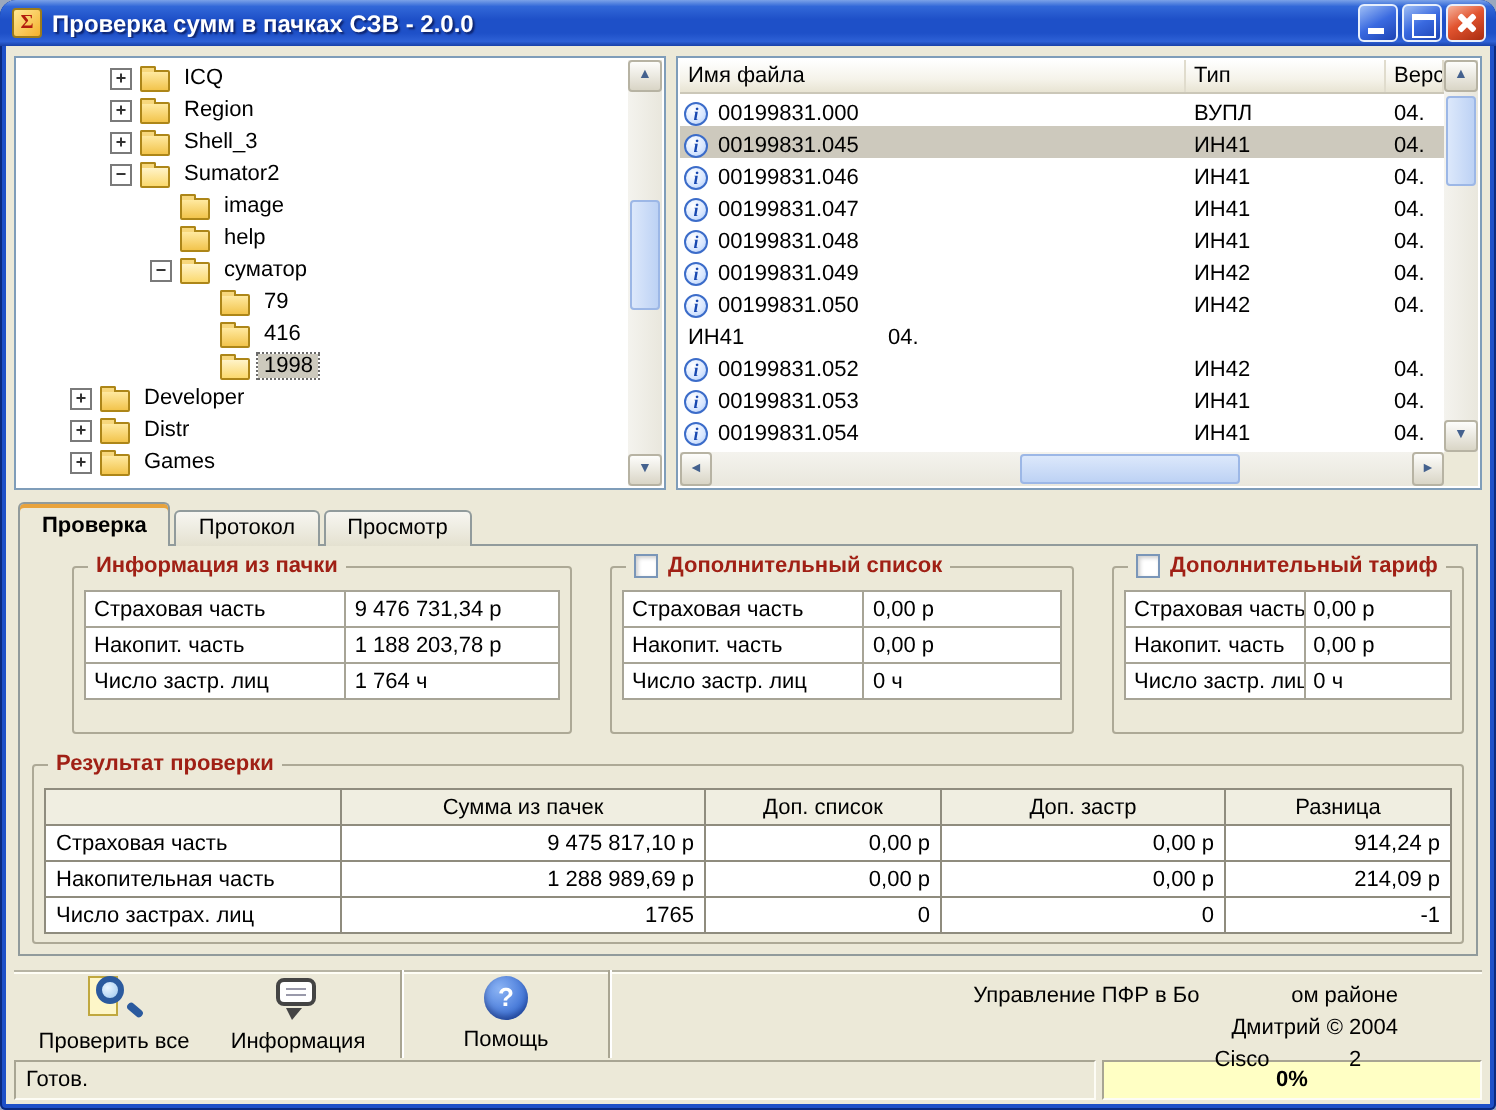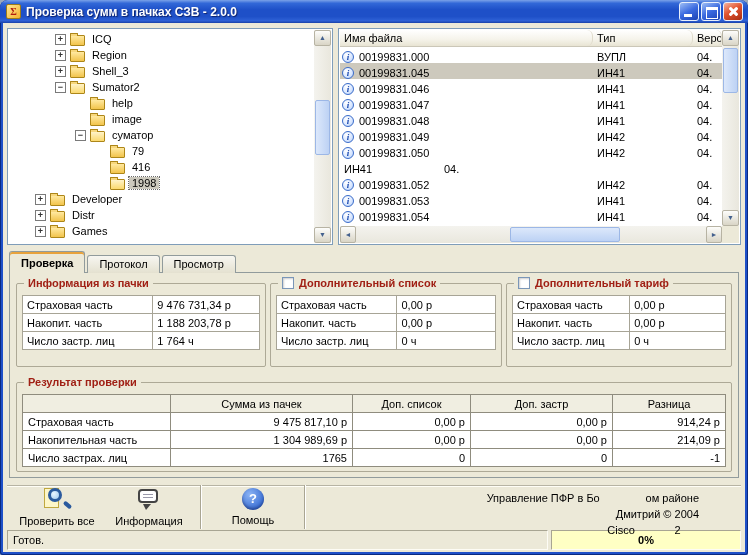--- a/index.html
+++ b/index.html
@@ -45,38 +45,38 @@
   .sarrow{position:absolute;left:0;width:17px;height:16px;background:linear-gradient(#fdfdfb,#d9d5c6);border:1px solid #b7b3a3;border-radius:2px;color:#44618e;font-size:7px;line-height:14px;text-align:center;}
   .sarrow.up{top:0;} .sarrow.down{bottom:0;}
   .sthumb{position:absolute;left:1px;right:1px;background:linear-gradient(90deg,#dce8fb,#bdd2f4);border:1px solid #9cb7e6;border-radius:2px;}
   .hscroll{position:absolute;left:1px;right:18px;bottom:1px;height:17px;background:linear-gradient(#f4f3ee,#e9e7dd);}
   .hscroll .sarrow{width:16px;height:17px;line-height:16px;top:0;}
   .hscroll .sarrow.left{left:0;} .hscroll .sarrow.right{right:0;left:auto;}
   .hthumb{position:absolute;top:1px;bottom:1px;background:linear-gradient(#dce8fb,#bdd2f4);border:1px solid #9cb7e6;border-radius:2px;}
   .scorner{position:absolute;right:1px;bottom:1px;width:17px;height:17px;background:#ece9d8;}
 
   .list-header{position:absolute;top:1px;left:1px;right:18px;height:17px;display:flex;font-size:11px;background:linear-gradient(#ffffff,#f5f3ea 60%,#e8e4d3);border-bottom:1px solid #cbc7b8;}
-  .hcell{display:flex;align-items:center;padding:8px 4px;border-right:1px solid #e0dccd;white-space:nowrap;overflow:hidden;border-radius:6px;}
+  .hcell{display:flex;align-items:center;padding:8px 4px;border-right:1px solid #e0dccd;white-space:nowrap;overflow:hidden;}
   .hcell.name{flex:0 0 253px;} .hcell.type{flex:0 0 100px;} .hcell.ver{flex:1;}
   .list-rows{position:absolute;top:18px;left:1px;right:18px;bottom:18px;overflow:hidden;font-size:11px;}
   .lrow{display:flex;align-items:flex-end;height:16px;}
   .lrow.sel{background:#cdc9bd;}
   .c-name{flex:0 0 253px;display:flex;align-items:center;gap:5px;padding-left:2px;overflow:hidden;}
   .c-type{flex:0 0 100px;padding-left:4px;} .c-ver{flex:1;padding-left:4px;}
   .iicon{flex:0 0 12px;width:12px;height:12px;border-radius:50%;background:radial-gradient(circle at 35% 30%,#ffffff,#d7e6ff 60%,#aac6f2);border:1px solid #3b6cc9;position:relative;}
   .iicon::after{content:"i";position:absolute;inset:0;text-align:center;font:italic bold 9px/11px "Liberation Serif",serif;color:#1747b0;}
 
   
   .tabbar{display:flex;align-items:flex-end;margin:6px 0 -1px 2px;position:relative;z-index:2;height:22px;flex:0 0 auto;}
   .tab{height:18px;padding:2px 11px 0;margin-right:2px;border:1px solid #919b9c;border-bottom:none;border-radius:3px 3px 0 0;background:linear-gradient(#f7f6f1,#e4e1d0);font-size:11px;white-space:nowrap;text-align:right;}
   .tab.active{height:22px;padding-top:5px;background:#ece9d8;font-weight:bold;box-shadow:inset 0 2px 0 #e8a33d;}
   .tabpage{position:relative;z-index:1;margin:0 2px;border:1px solid #919b9c;background:#ece9d8;height:206px;flex:0 0 auto;padding:10px 6px 4px;}
 
   
-  .groups-row{display:flex;gap:4px;height:84px;}
+  .groups-row{display:flex;gap:19px;height:84px;margin-left:20px;}
   .groupbox{position:relative;border:1px solid #ada996;border-radius:2px;padding:11px 5px 4px;}
   .gb-packet{flex:0 0 250px;} .gb-list{flex:0 0 232px;} .gb-tariff{flex:1;}
   .legend{position:absolute;top:-8px;left:7px;display:flex;align-items:center;gap:5px;background:#ece9d8;padding:0 4px;font-size:11px;font-weight:bold;color:#a02015;line-height:14px;white-space:nowrap;}
   .checkbox{width:12px;height:12px;background:#fff;border:1px solid #7a96b8;box-shadow:inset 1px 1px 2px rgba(0,0,0,.2);}
   .gtable{width:100%;border-collapse:collapse;font-size:11px;table-layout:fixed;}
   .gtable td{border:1px solid #a7a496;background:#fff;padding:1px 4px;height:18px;white-space:nowrap;overflow:hidden;}
   .gtable td.val{text-align:left;width:45%;}
 
   .resultbox{margin-top:15px;}
   .rtable{width:100%;border-collapse:collapse;font-size:11px;table-layout:fixed;}
@@ -143,26 +143,26 @@
               <span class="tlabel">Shell_3</span>
             </div>
             <div class="trow" style="padding-left:46px">
               <span class="toggle">−</span>
               <span class="folder open"></span>
               <span class="tlabel">Sumator2</span>
             </div>
             <div class="trow" style="padding-left:66px">
               <span class="toggle empty"></span>
               <span class="folder"></span>
-              <span class="tlabel">help</span>
+              <span class="tlabel">image</span>
             </div>
             <div class="trow" style="padding-left:66px">
               <span class="toggle empty"></span>
               <span class="folder"></span>
-              <span class="tlabel">image</span>
+              <span class="tlabel">help</span>
             </div>
             <div class="trow" style="padding-left:66px">
               <span class="toggle">−</span>
               <span class="folder open"></span>
               <span class="tlabel">суматор</span>
             </div>
             <div class="trow" style="padding-left:86px">
               <span class="toggle empty"></span>
               <span class="folder"></span>
               <span class="tlabel">79</span>
@@ -405,21 +405,21 @@
           <tbody id="resBody">
               <tr>
                 <td class="lbl">Страховая часть</td>
                 <td class="val">9 475 817,10 р</td>
                 <td class="val">0,00 р</td>
                 <td class="val">0,00 р</td>
                 <td class="val">914,24 р</td>
               </tr>
               <tr>
                 <td class="lbl">Накопительная часть</td>
-                <td class="val">1 304 989,69 р</td>
+                <td class="val">1 288 989,69 р</td>
                 <td class="val">0,00 р</td>
                 <td class="val">0,00 р</td>
                 <td class="val">214,09 р</td>
               </tr>
               <tr>
                 <td class="lbl">Число застрах. лиц</td>
                 <td class="val">1765</td>
                 <td class="val">0</td>
                 <td class="val">0</td>
                 <td class="val">-1</td>

